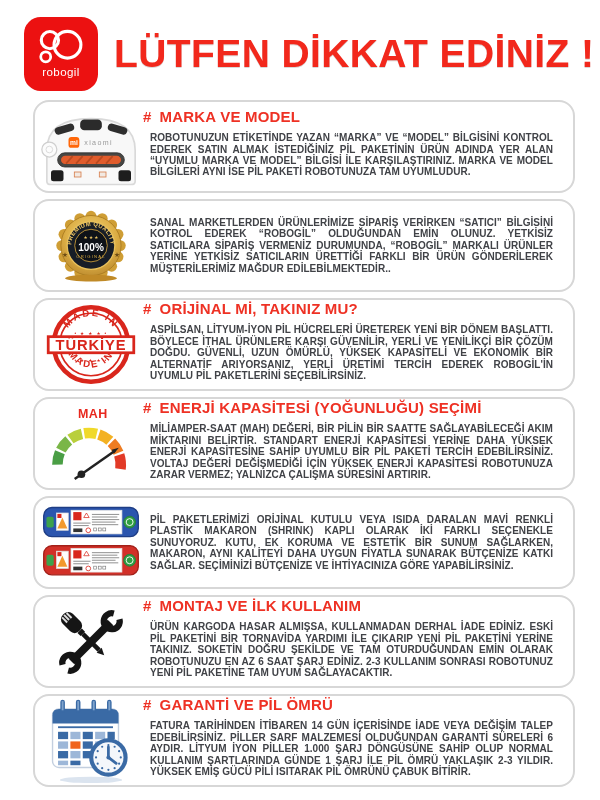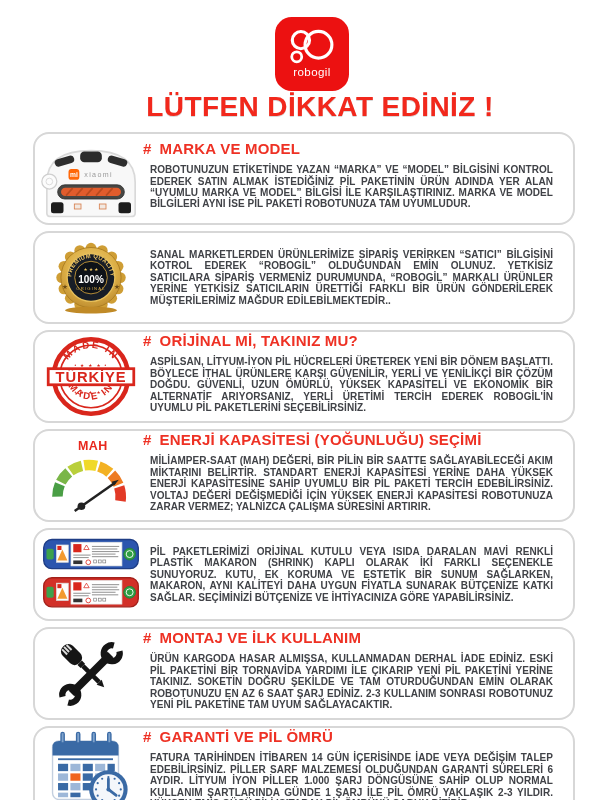--- a/index.html
+++ b/index.html
@@ -1,20 +1,20 @@
 <!DOCTYPE html>
 <html><head>
 <meta charset="utf-8">
 <style>
   html,body{margin:0;padding:0;}
   body{width:600px;height:800px;background:#ffffff;font-family:"Liberation Sans",sans-serif;overflow:hidden;}
   .page{width:600px;height:800px;position:relative;}
-  .header{display:flex;align-items:center;padding:17px 0 6px 24px;flex-direction:column;}
+  .header{display:flex;align-items:center;padding:17px 0 6px 24px;}
   .logo-box{width:74px;height:74px;flex:0 0 74px;}
-  .title{color:#f2281c;font-size:28px;font-weight:bold;margin-left:16px;letter-spacing:0.4px;text-shadow:0 1px 0 #d9d9d9;}
+  .title{color:#f2281c;font-size:39px;font-weight:bold;margin-left:16px;letter-spacing:0.4px;text-shadow:0 1px 0 #d9d9d9;}
   .cards{margin:3px 0 0 33px;width:542px;}
   .card{display:flex;align-items:center;height:93px;border:2px solid #d7d7d7;border-radius:16px;margin-bottom:6px;box-sizing:border-box;padding:3px 13px 3px 4px;background:#fff;}
   .icon{width:104px;flex:0 0 104px;display:flex;align-items:center;justify-content:center;}
   .txt{flex:1;min-width:0;}
   .heading{margin:0 0 2px 0;font-size:15px;font-weight:bold;color:#ee3124;letter-spacing:0.2px;}
   .heading .hash{margin-right:8px;}
   .body{margin:7px;font-size:10px;line-height:11.4px;color:#404247;text-align:justify;font-weight:bold;letter-spacing:0.05px;}
 </style>
 </head>
 <body>

